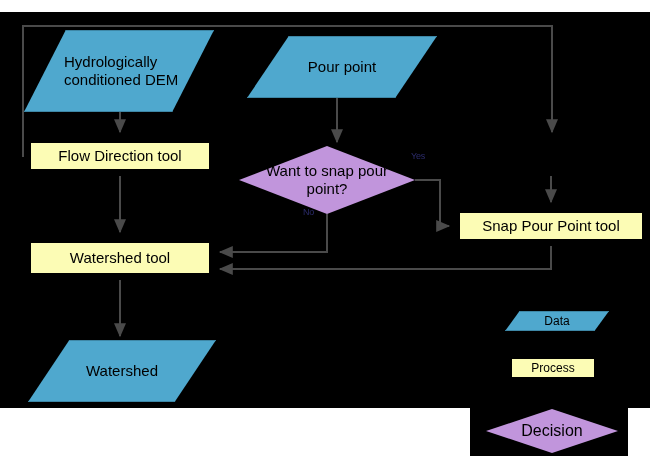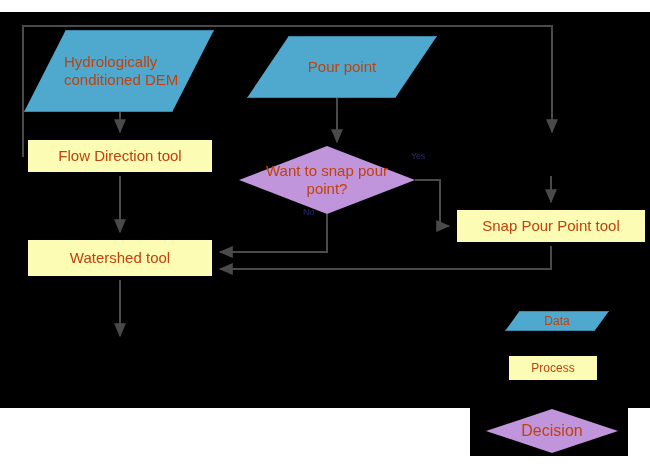--- a/index.html
+++ b/index.html
@@ -23,26 +23,26 @@
   #links{position:absolute;left:0;top:0;width:650px;height:471px;}
 
   
   .node{
     position:absolute;
     box-sizing:border-box;
     display:flex;
     align-items:center;
     justify-content:center;
     text-align:center;
-    color:#c2410c;
+    color:#000000;
     line-height:1.22;
   }
   .process{
     background:#fcfcb5;
-    border:4px solid #000000;
+    border:7px solid #000000;
     font-size:15px;
   }
   .data{
     background:transparent;
     font-size:15px;
   }
   .data .shape{
     position:absolute;
     left:0;top:0;right:0;bottom:0;
     background:#4fa8ce;
@@ -148,20 +148,24 @@
   </div>
 
   <div class="node process" id="n-snap">
     <span class="txt">Snap Pour Point tool</span>
   </div>
 
   <div class="node process" id="n-watershedtool">
     <span class="txt">Watershed tool</span>
   </div>
 
+  <div class="node data" id="n-watershed">
+    <span class="shape"></span>
+    <span class="txt">Watershed</span>
+  </div>
 
   <span class="edge-label" id="lbl-yes">Yes</span>
   <span class="edge-label" id="lbl-no">No</span>
 
   <div class="node data" id="lg-data">
     <span class="shape"></span>
     <span class="txt">Data</span>
   </div>
 
   <div class="node process" id="lg-process">

